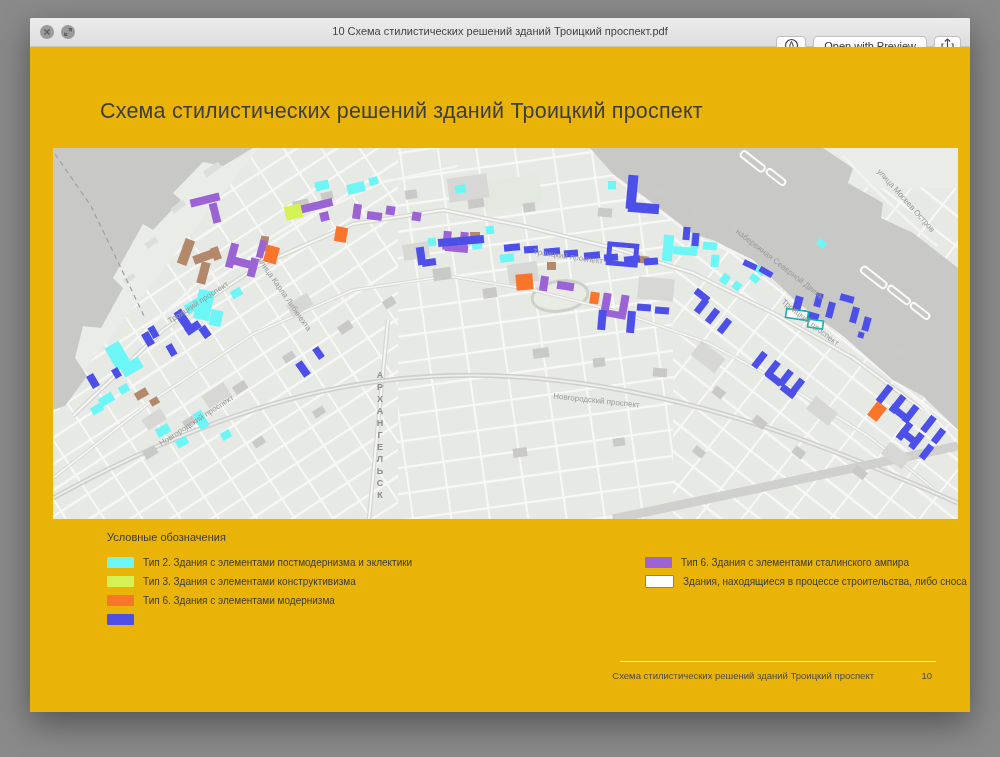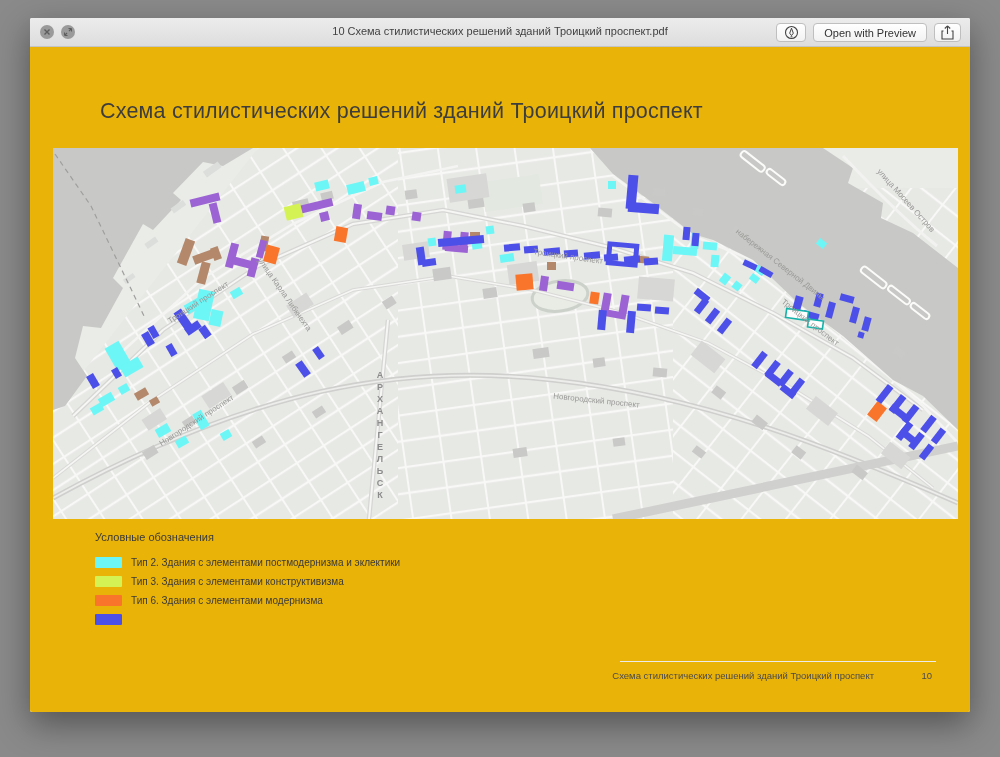--- a/index.html
+++ b/index.html
@@ -5,29 +5,29 @@
   html,body{margin:0;padding:0;}
   body{width:1000px;height:757px;background:#8a8a8a;font-family:"Liberation Sans",sans-serif;overflow:hidden;position:relative;}
   .window{position:absolute;left:30px;top:18px;width:940px;height:694px;border-radius:2px;overflow:hidden;
           box-shadow:0 12px 34px rgba(0,0,0,.4);background:#fff;}
   .titlebar{position:relative;height:28px;background:linear-gradient(#ececec,#dddddd);border-bottom:1px solid #c4c4c4;}
   .tb-title{position:absolute;left:0;right:0;top:7px;text-align:center;font-size:11px;color:#424242;}
   .tb-left{position:absolute;left:10px;top:7px;display:flex;gap:7px;}
   .tb-circle{width:14px;height:14px;border-radius:50%;background:#9a9a9a;display:flex;align-items:center;justify-content:center;}
   .tb-right{position:absolute;right:9px;top:5px;display:flex;gap:7px;align-items:center;}
   .tb-btn{height:19px;background:linear-gradient(#ffffff,#f2f2f2);border:1px solid #bfbfbf;border-radius:4px;
-          display:flex;align-items:center;justify-content:center;font-size:11px;color:#333;padding:0 10px;box-sizing:border-box;}
+          display:flex;align-items:center;justify-content:center;font-size:11px;color:#333;padding:0 10px;box-sizing:border-box;margin-top:13px;}
   .tb-btn.icon-only{width:30px;padding:0;}
   .page{position:relative;width:940px;height:666px;background:#eab308;}
   .doc-title{position:absolute;left:70px;top:52px;font-size:21.5px;color:#3d3d3d;letter-spacing:.2px;}
   .map-wrap{position:absolute;left:23px;top:101px;width:905px;height:371px;background:#e9ebe7;overflow:hidden;}
   .map-label{position:absolute;font-size:8px;color:#9a9a98;white-space:nowrap;transform-origin:center;}
   .map-label.city{font-size:9px;font-weight:bold;color:#8b8b8b;letter-spacing:2px;
                   writing-mode:vertical-rl;text-orientation:upright;}
-  .legend{position:absolute;left:65px;top:484px;width:860px;}
+  .legend{position:absolute;left:77px;top:484px;width:860px;}
   .legend-heading{font-size:11px;color:#3a3a3a;margin-bottom:10px;}
   .legend-cols{position:relative;}
   .legend-col{position:absolute;top:0;}
   .legend-col.c0{left:0;width:530px;}
   .legend-col.c1{left:538px;width:330px;}
   .legend-row{display:flex;align-items:center;height:19px;}
   .swatch{width:27px;height:11px;border-radius:1px;margin-right:9px;flex:0 0 auto;}
   .legend-text{font-size:10px;color:#3a3a3a;white-space:nowrap;}
   .footer{position:absolute;top:614px;left:590px;width:316px;border-top:1px solid #ececec;padding-top:8px;}
   .footer-text{position:absolute;right:62px;top:8px;font-size:9.5px;color:#4a4a4a;white-space:nowrap;}
@@ -343,20 +343,30 @@
               <span class="legend-text">Тип 3. Здания с элементами конструктивизма</span>
             </div>
             <div class="legend-row">
               <span class="swatch" style="background: rgb(249, 117, 44);"></span>
               <span class="legend-text">Тип 6. Здания с элементами модернизма</span>
             </div>
             <div class="legend-row">
               <span class="swatch" style="background: rgb(77, 79, 233);"></span>
             </div>
           </div>
+        <div class="legend-col c1" id="legend-col-1">
+            <div class="legend-row">
+              <span class="swatch" style="background: rgb(155, 99, 211);"></span>
+              <span class="legend-text">Тип 6. Здания с элементами сталинского ампира</span>
+            </div>
+            <div class="legend-row">
+              <span class="swatch" style="background: rgb(255, 255, 255); border: 1.5px solid rgb(21, 178, 170);"></span>
+              <span class="legend-text">Здания, находящиеся в процессе строительства, либо сноса</span>
+            </div>
+          </div>
       </div>
     </div>
 
     <div class="footer">
       <div class="footer-text">Схема стилистических решений зданий Троицкий проспект</div>
       <div class="footer-page">10</div>
     </div>
   </div>
 </div>
 

